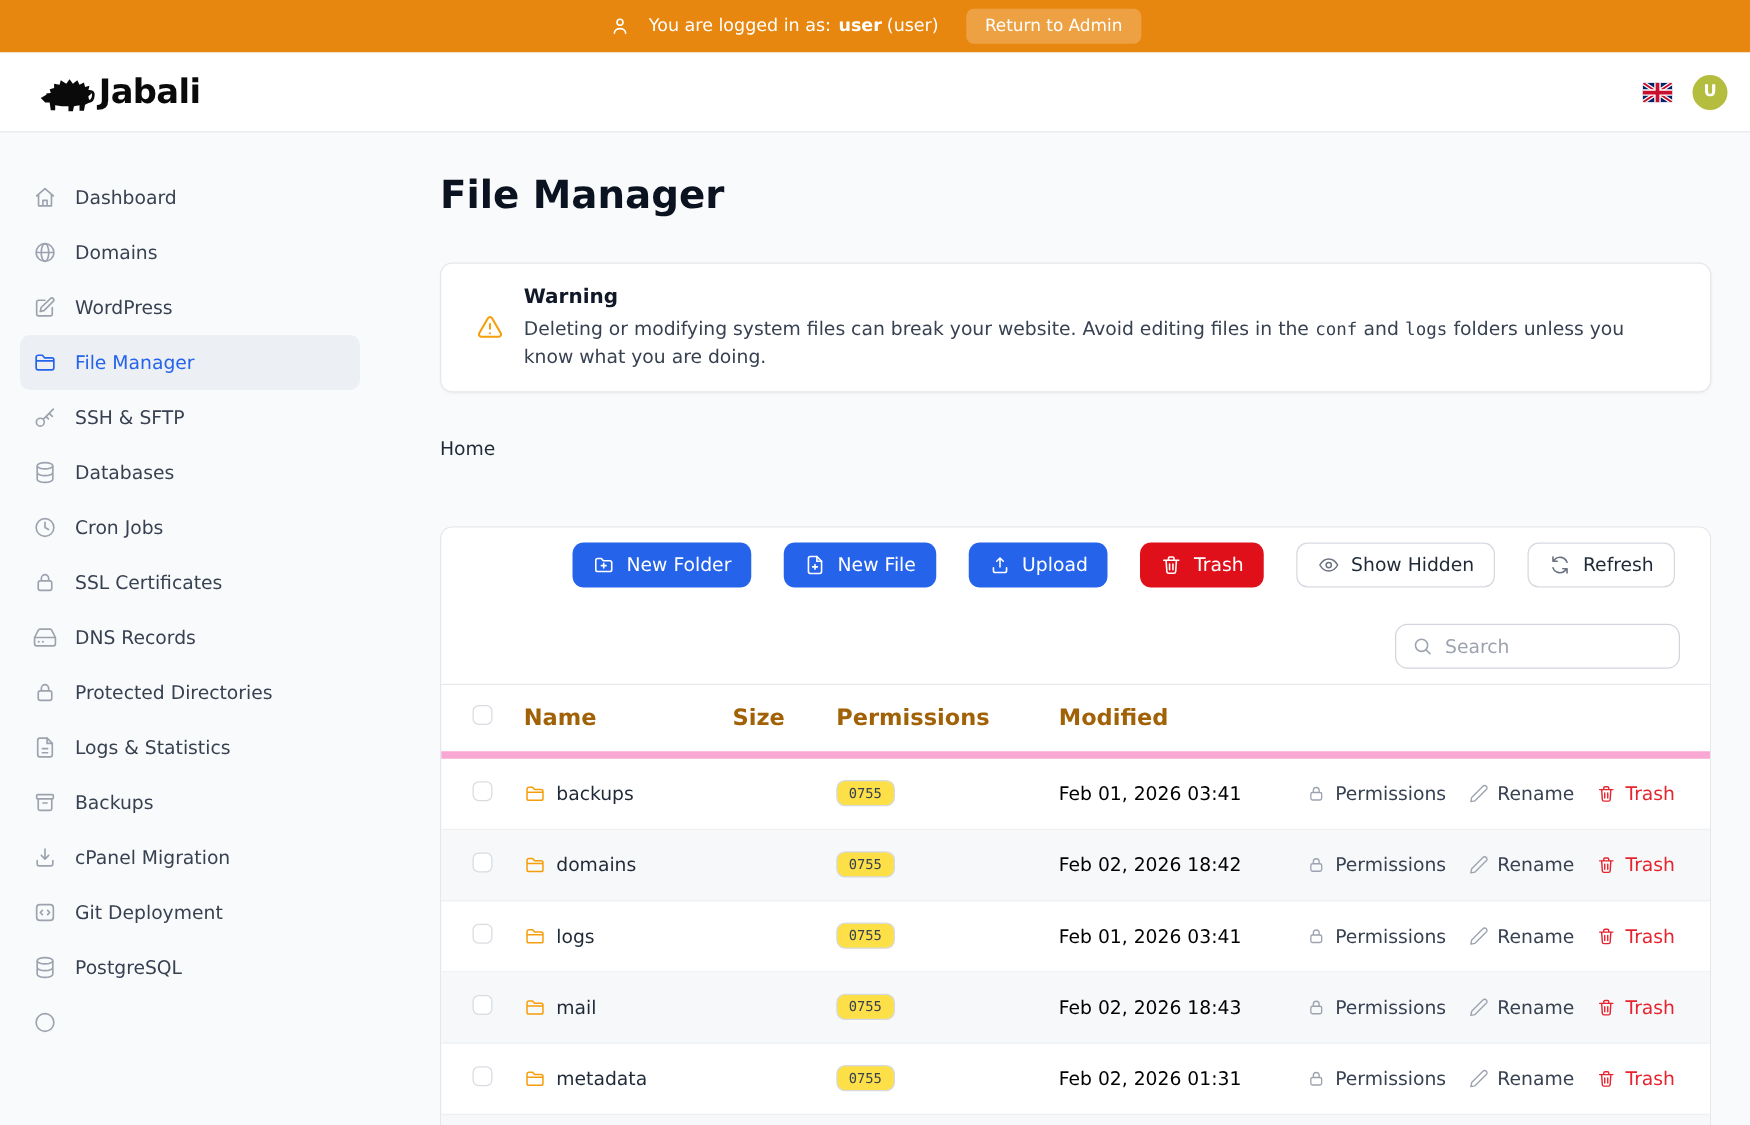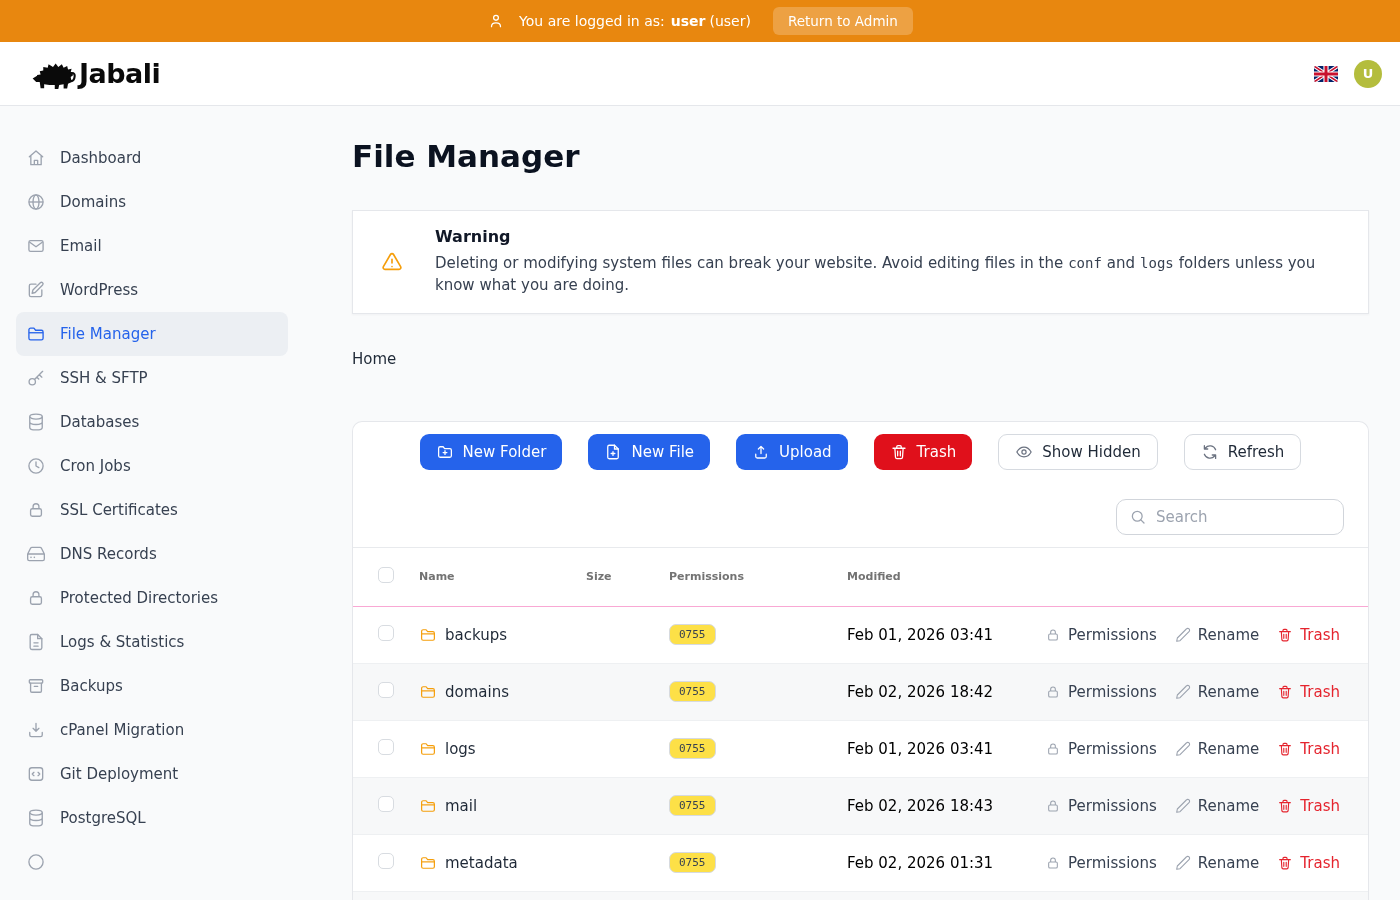--- a/index.html
+++ b/index.html
@@ -31,54 +31,54 @@
   .nav-item { height:44px; display:flex; align-items:center; gap:14px; padding:0 10px;
     border-radius:8px; cursor:pointer; color:#374151; font-size:15px; }
   .nav-item .icon { width:20px; height:20px; color:#9CA3AF; flex:0 0 20px; display:inline-flex; }
   .nav-item.active { background:#ECEFF3; color:#2563EB; }
   .nav-item.active .icon { color:#2563EB; }
 
   .main { flex:1; padding:0 31px 0 48px; }
   .page-title { font-size:31px; font-weight:700; color:#0B1220; margin:32px 0 36px; }
 
   
-  .warning-card { background:#fff; border:1px solid #E5E7EB; border-radius:0;
-    box-shadow:0 1px 2px rgba(16,24,40,.04); padding:16px 28px; display:flex; align-items:center; gap:32px; }
+  .warning-card { background:#fff; border:1px solid #E5E7EB; border-radius:10px;
+    box-shadow:0 1px 2px rgba(16,24,40,.04); padding:16px 28px; display:flex; align-items:center; gap:16px; }
   .warning-card .w-icon { width:22px; height:22px; color:#F59E0B; flex:0 0 22px; }
   .warning-title { font-size:16px; font-weight:700; color:#111827; margin-bottom:7px; }
   .warning-text { font-size:15px; color:#374151; line-height:1.45; max-width:1010px; }
   .code { font-family:"DejaVu Sans Mono","Liberation Mono",monospace; font-size:14px; margin:0 5px; color:#374151; }
 
   .breadcrumb { margin:36px 0 53px; font-size:15px; color:#1F2937; display:inline-block; cursor:pointer; }
 
   
   .fm-card { background:#fff; border:1px solid #E5E7EB; border-radius:10px 10px 0 0;
     border-bottom:none; padding-top:12px; }
-  .toolbar { display:flex; justify-content:center; gap:26px; padding:0 28px; }
+  .toolbar { display:flex; justify-content:flex-end; gap:26px; padding:0 28px; }
   .btn { height:36px; border-radius:9px; border:none; padding:0 16px; font-size:15px;
     font-family:inherit; display:inline-flex; align-items:center; gap:9px; cursor:pointer; }
   .btn svg { width:18px; height:18px; }
   .btn-blue { background:#2563EB; color:#fff; }
   .btn-red { background:#E0101B; color:#fff; }
   .btn-outline { background:#fff; border:1px solid #D6DAE0; color:#1F2937; }
   .btn-outline svg { color:#6B7280; }
 
   .search-row { display:flex; justify-content:flex-end; padding:29px 24px 12px; }
   .search-box { width:228px; height:36px; border:1px solid #D1D5DB; border-radius:10px;
     display:flex; align-items:center; gap:9px; padding:0 12px; background:#fff; }
   .search-box svg { width:18px; height:18px; color:#9CA3AF; flex:0 0 18px; }
   .search-box input { border:none; outline:none; flex:1; font-size:15px; color:#374151;
     font-family:inherit; background:transparent; }
   .search-box input::placeholder { color:#9CA3AF; }
 
   
   .t-row { display:grid; grid-template-columns:66px 167px 83px 178px 1fr auto;
     align-items:center; padding-right:28px; }
-  .t-head { height:60px; border-top:1px solid #E8EAED; border-bottom:1px solid #f9a8d4;
-    font-weight:700; font-size:11px; color:#737373; }
+  .t-head { height:60px; border-top:1px solid #E8EAED; border-bottom:6px solid #f9a8d4;
+    font-weight:700; font-size:18px; color:#a16207; }
   .t-data { height:57px; font-size:15px; border-bottom:1px solid #EEF0F2; }
   .t-data.alt { background:#F7F8F9; }
   .cell-check { padding-left:25px; }
   .checkbox { width:16px; height:16px; border:1.5px solid #D8DCE1; border-radius:5px;
     background:#fff; display:inline-block; cursor:pointer; }
   .name-cell { display:flex; align-items:center; gap:8px; cursor:pointer; color:#1F2937; }
   .name-cell .f-icon { width:18px; height:18px; color:#F59E0B; flex:0 0 18px; }
   .perm-badge { display:inline-block; font-family:"DejaVu Sans Mono","Liberation Mono",monospace;
     font-size:11px; color:#374151; background:#fde047; border:1px solid #D6DAE0;
     border-radius:7px; padding:3px 9px; }
@@ -239,28 +239,20 @@
         </span>
         <span>Dashboard</span>
       </div>
     <div class="nav-item">
         <span class="icon">
           <svg viewBox="0 0 24 24">
             <use href="#i-globe"></use>
           </svg>
         </span>
         <span>Domains</span>
-      </div>
-    <div class="nav-item">
-        <span class="icon">
-          <svg viewBox="0 0 24 24">
-            <use href="#i-mail"></use>
-          </svg>
-        </span>
-        <span>Email</span>
       </div>
     <div class="nav-item">
         <span class="icon">
           <svg viewBox="0 0 24 24">
             <use href="#i-edit"></use>
           </svg>
         </span>
         <span>WordPress</span>
       </div>
     <div class="nav-item active">

